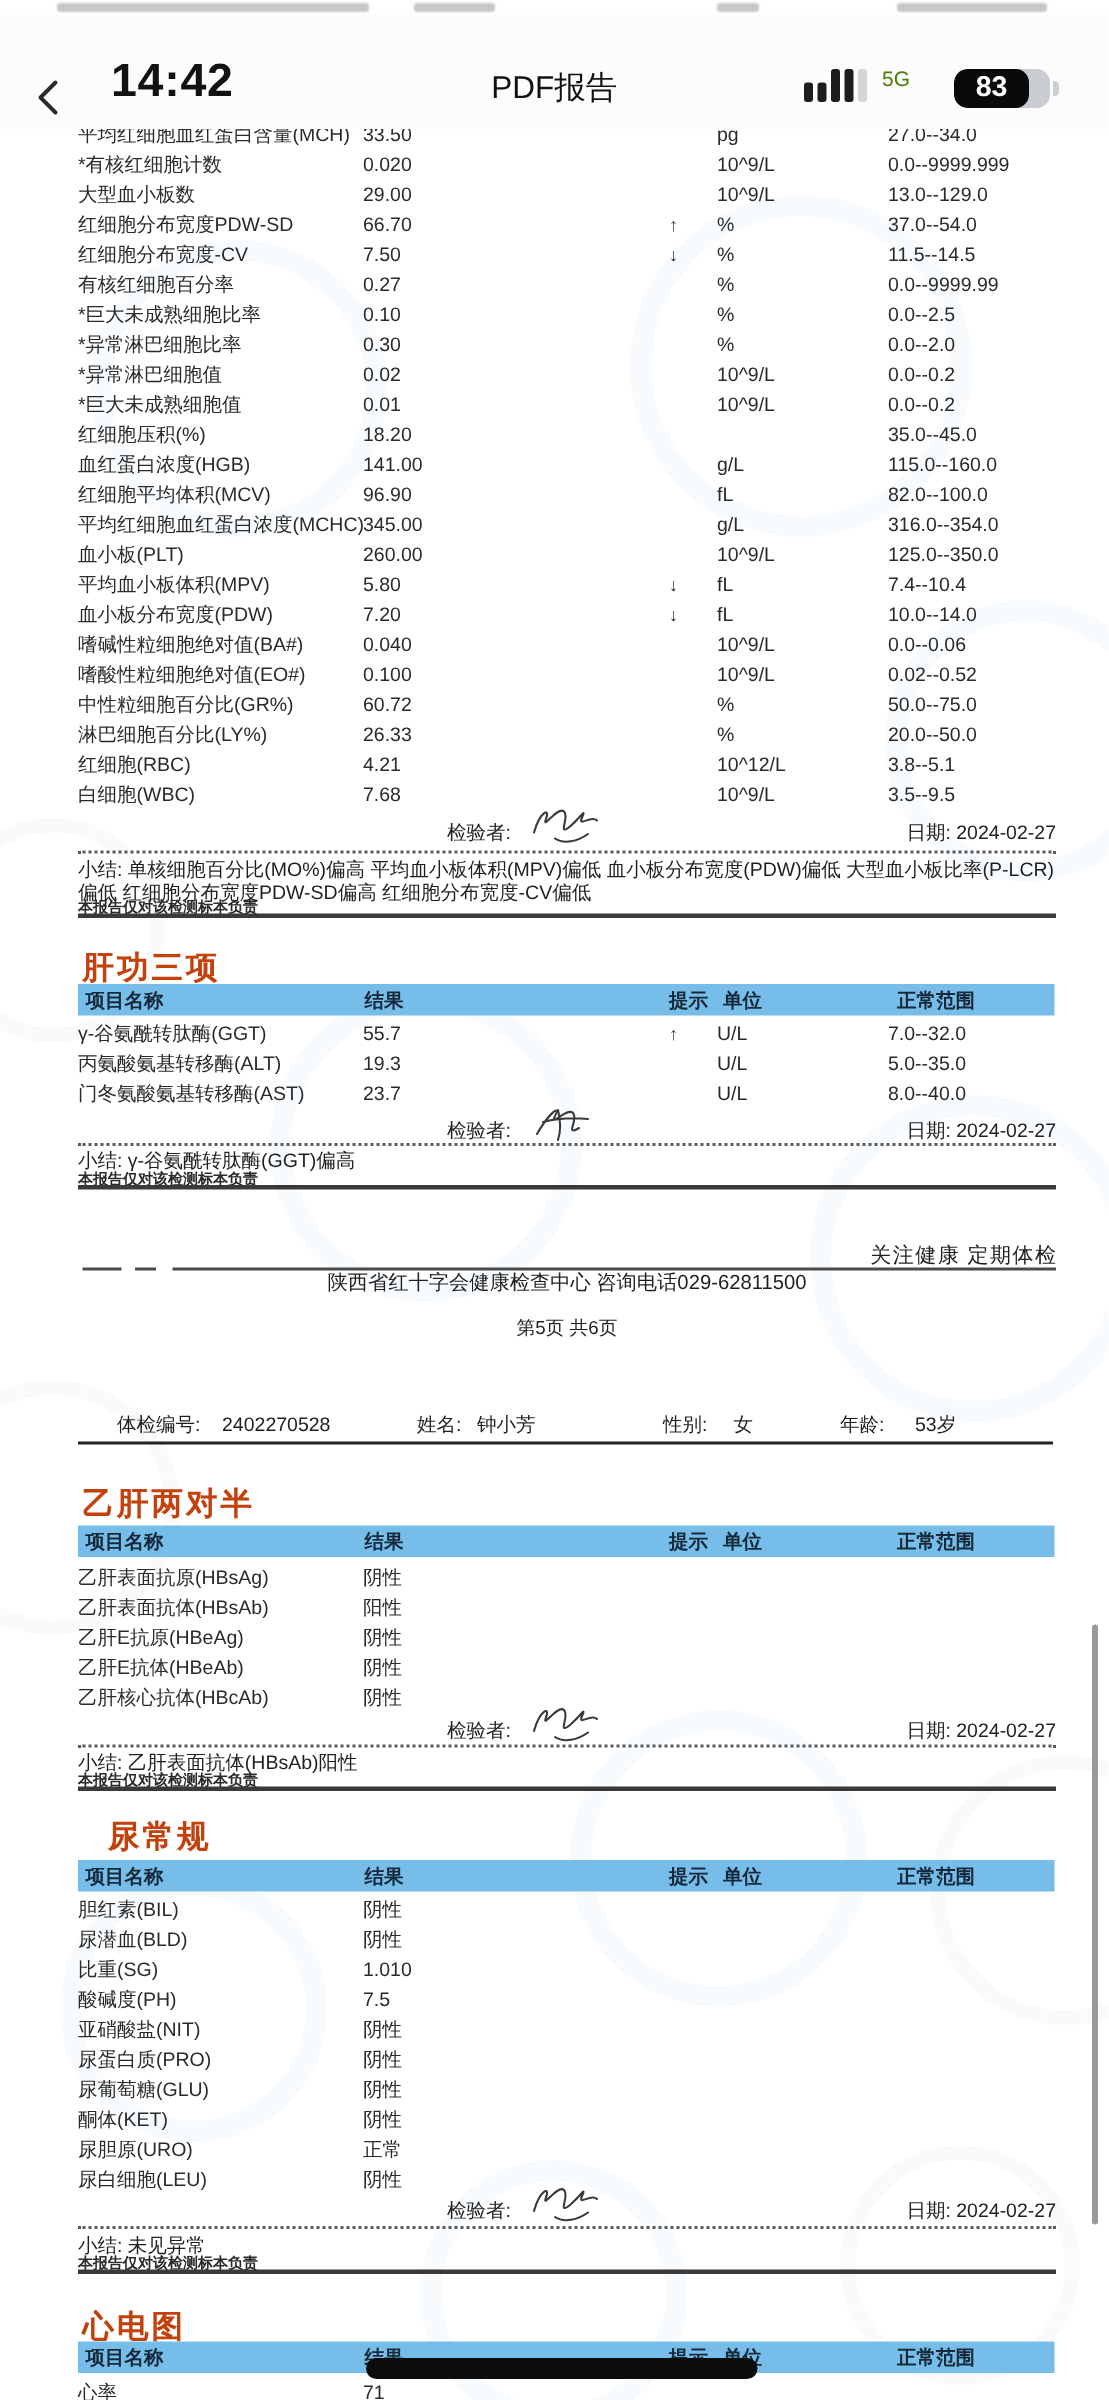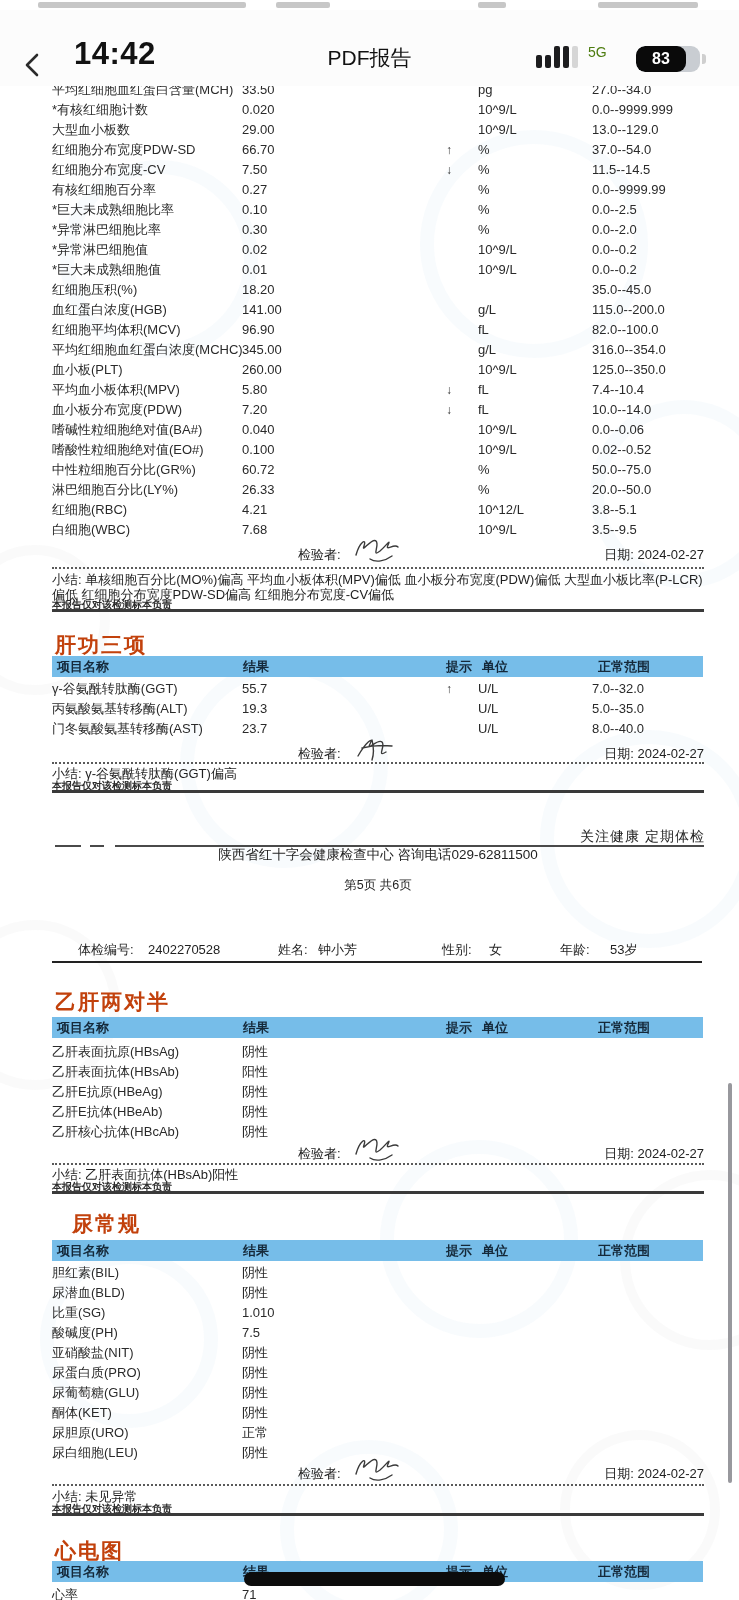--- a/index.html
+++ b/index.html
@@ -14,21 +14,21 @@
   
   #navbar{position:absolute;top:10px;left:0;width:739px;height:76px;background:#fcfcfc;z-index:40;}
   #back-btn{position:absolute;left:20px;top:40px;width:26px;height:30px;cursor:pointer;}
   #nav-time{position:absolute;left:74px;top:26px;font-size:31px;font-weight:700;color:#121212;letter-spacing:.5px;}
   #nav-title{position:absolute;left:50%;transform:translateX(-50%);top:34px;font-size:21px;color:#121212;}
   #signal-icon{position:absolute;left:536px;top:34px;width:44px;height:26px;}
   #signal-icon i{position:absolute;bottom:2px;width:6px;border-radius:2px;background:#1d1d1f;}
   #net-label{position:absolute;left:588px;top:34px;font-size:14px;color:#4d7c0f;}
   #battery{position:absolute;left:636px;top:36px;width:64px;height:26px;border-radius:9px;overflow:hidden;background:#c9cdd2;}
   #battery .fill{position:absolute;left:0;top:0;width:50px;height:26px;background:#0a0a0a;border-radius:9px;
-      color:#fff;font-size:16px;font-weight:700;text-align:center;line-height:26px;}
+      color:#fff;font-size:19px;font-weight:700;text-align:center;line-height:26px;}
   #battery-nub{position:absolute;left:702px;top:44px;width:4px;height:10px;background:#cfcfcf;border-radius:0 3px 3px 0;}
   
   #pdf{position:absolute;top:0;left:0;width:739px;height:1600px;background:#fff;}
   .trow{position:relative;height:20px;width:739px;}
   .cell{position:absolute;top:0;line-height:20px;font-size:13px;color:#2a2a2a;white-space:nowrap;}
   .c-name{left:52px;}
   .c-result{left:242px;}
   .c-flag{left:446px;font-size:12px;color:#333;}
   .c-unit{left:478px;}
   .c-range{left:592px;}
@@ -138,21 +138,21 @@
       </div>
       <div class="trow">
         <span class="cell c-name">红细胞压积(%)</span>
         <span class="cell c-result">18.20</span>
         <span class="cell c-range">35.0--45.0</span>
       </div>
       <div class="trow">
         <span class="cell c-name">血红蛋白浓度(HGB)</span>
         <span class="cell c-result">141.00</span>
         <span class="cell c-unit">g/L</span>
-        <span class="cell c-range">115.0--200.0</span>
+        <span class="cell c-range">115.0--160.0</span>
       </div>
       <div class="trow">
         <span class="cell c-name">红细胞平均体积(MCV)</span>
         <span class="cell c-result">96.90</span>
         <span class="cell c-unit">fL</span>
         <span class="cell c-range">82.0--100.0</span>
       </div>
       <div class="trow">
         <span class="cell c-name">平均红细胞血红蛋白浓度(MCHC)</span>
         <span class="cell c-result">345.00</span>

